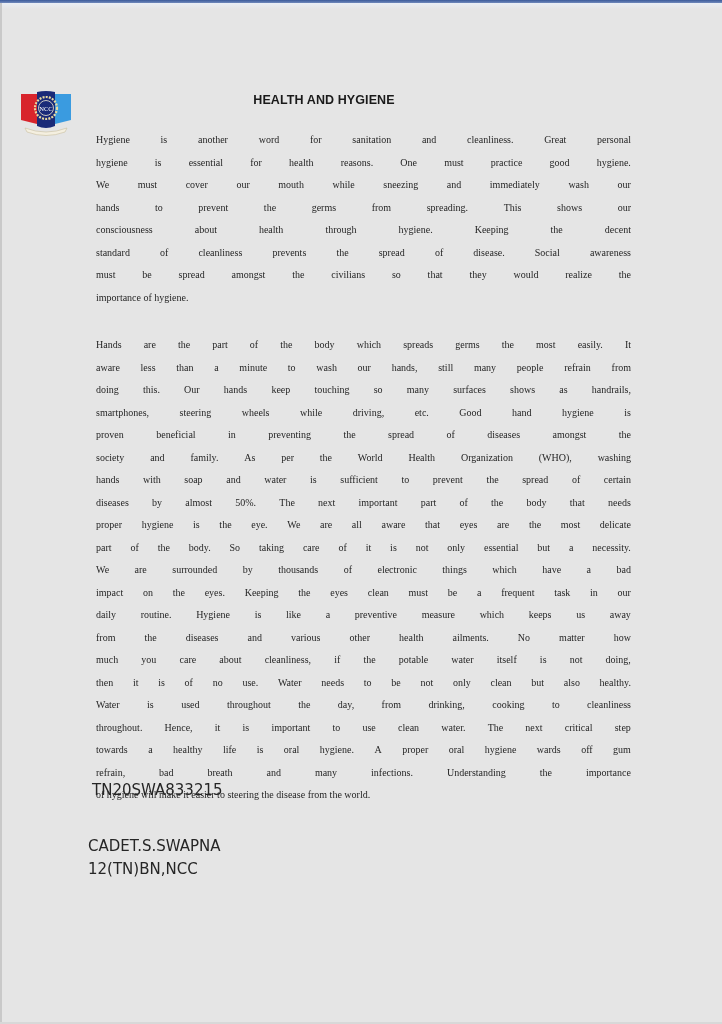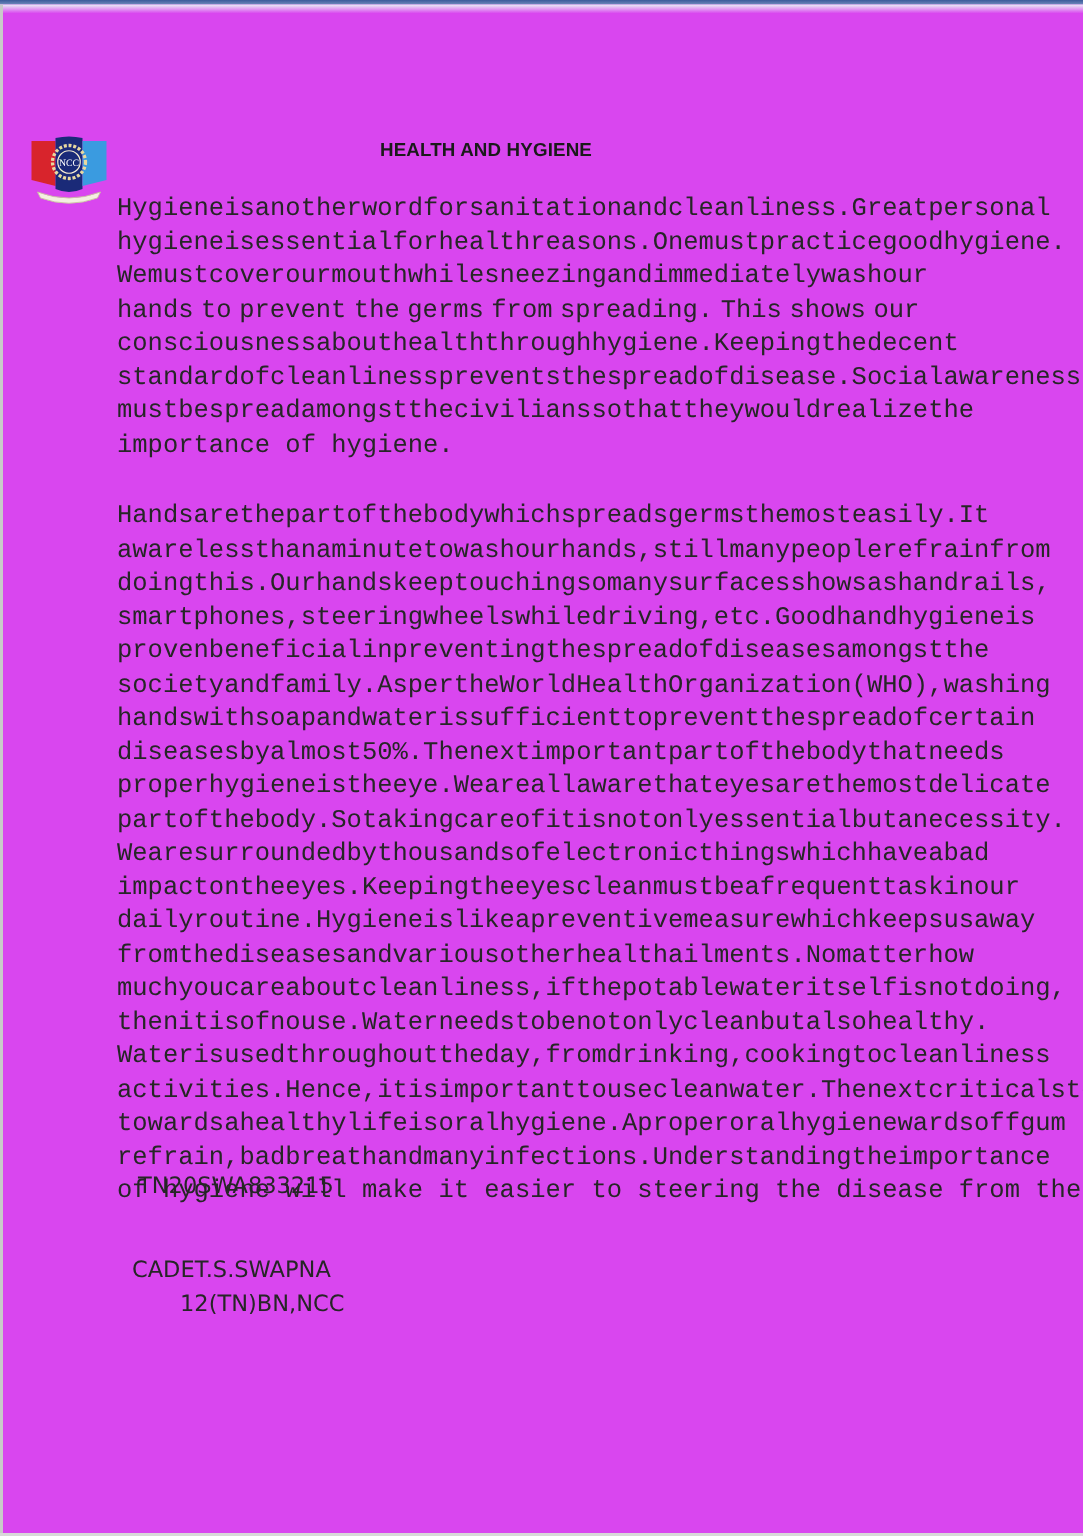--- a/index.html
+++ b/index.html
@@ -13,21 +13,21 @@
       position: relative;
       overflow: hidden;
       font-family: "DejaVu Sans", "Liberation Sans", sans-serif;
       color: #1f1f1f;
     }
     .page {
       position: absolute;
       left: 0; top: 0;
       width: 722px;
       height: 1024px;
-      background: #d946ef;
+      background: #e5e5e5;
     }
     .top-border {
       position: absolute;
       left: 0; top: 0;
       width: 722px;
       height: 3px;
       background: linear-gradient(#3b5a9a, #6f88bb);
     }
     .top-shade {
       position: absolute;
@@ -69,24 +69,24 @@
       text-align: center;
       font-family: "Liberation Sans", sans-serif;
       font-weight: bold;
       font-size: 12.5px;
       letter-spacing: 0.1px;
       color: #1a1a1a;
     }
 
     .para {
       position: absolute;
-      left: 78px;
+      left: 96px;
       width: 535px;
-      font-family: Liberation Mono, monospace;
-      font-size: 17px;
+      font-family: Liberation Serif, serif;
+      font-size: 10px;
       color: #262626;
     }
     .para .line {
       height: 22.5px;
       line-height: 22.5px;
       text-align: justify;
       text-align-last: justify;
       white-space: nowrap;
       overflow: visible;
     }
@@ -111,21 +111,21 @@
       position: absolute;
       left: 88px;
       font-family: "DejaVu Sans", sans-serif;
       font-size: 15px;
       color: #262626;
       line-height: 20px;
       white-space: nowrap;
     }
     #sig-id { top: 780px; left: 92px; }
     #sig-name { top: 836px; }
-    #sig-unit { top: 859px; margin-left: 32px; }
+    #sig-unit { top: 859px; }
     #sig-college { top: 901px; }
   </style>
 </head>
 <body>
 
 <div class="page">
   <div class="top-border"></div>
   <div class="top-shade"></div>
   <div class="left-edge"></div>
   <div class="bottom-edge"></div>
@@ -487,21 +487,21 @@
         <span class="w">throughout</span>
         <span class="w">the</span>
         <span class="w">day,</span>
         <span class="w">from</span>
         <span class="w">drinking,</span>
         <span class="w">cooking</span>
         <span class="w">to</span>
         <span class="w">cleanliness</span>
       </div>
       <div class="line">
-        <span class="w">activities.</span>
+        <span class="w">throughout.</span>
         <span class="w">Hence,</span>
         <span class="w">it</span>
         <span class="w">is</span>
         <span class="w">important</span>
         <span class="w">to</span>
         <span class="w">use</span>
         <span class="w">clean</span>
         <span class="w">water.</span>
         <span class="w">The</span>
         <span class="w">next</span>

